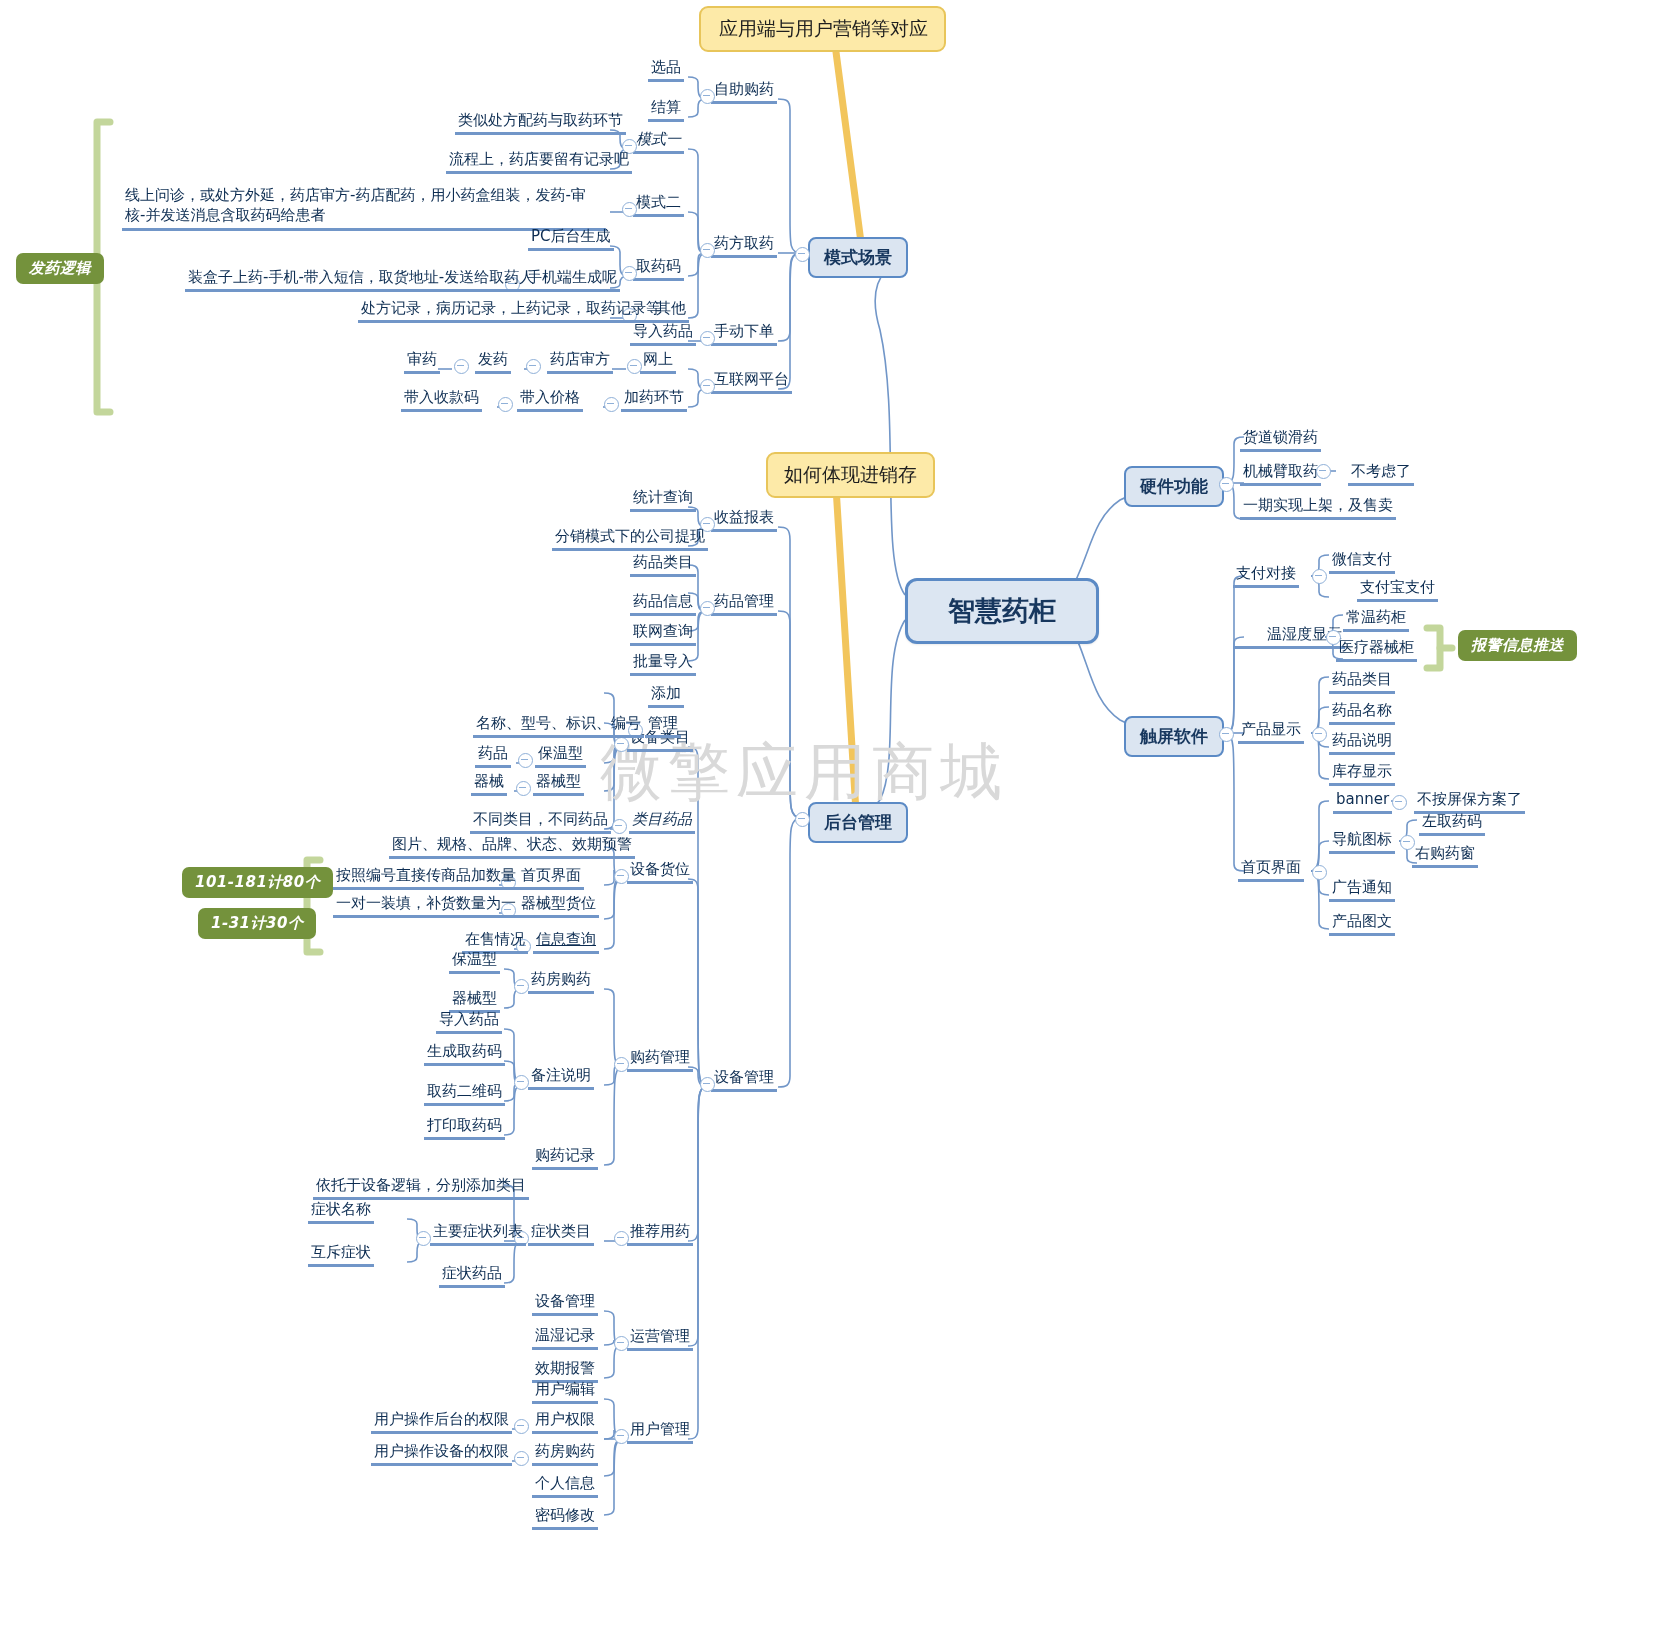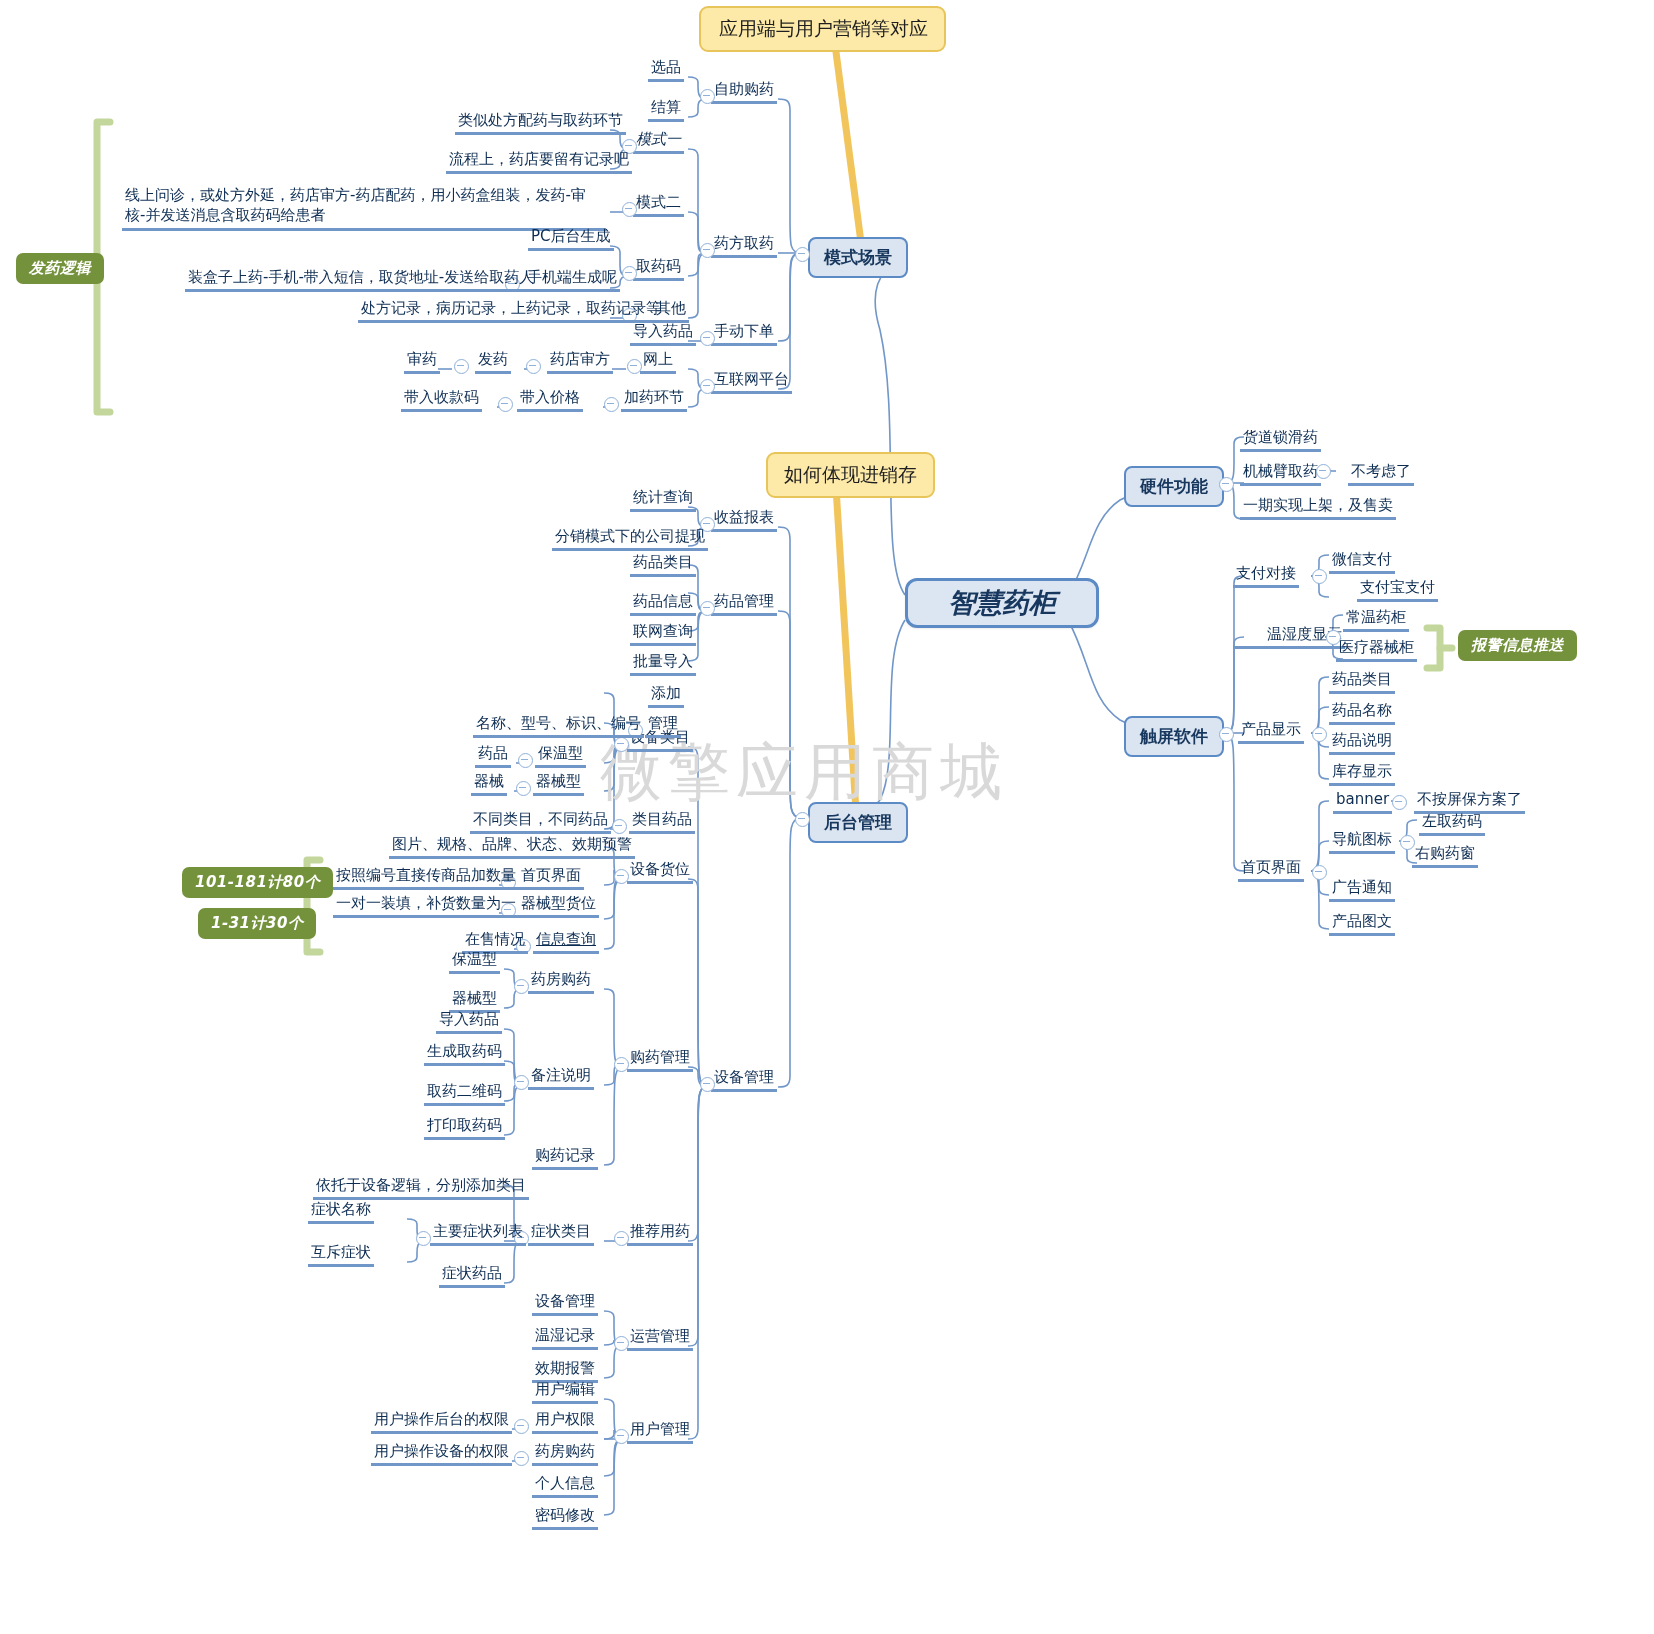--- a/index.html
+++ b/index.html
@@ -32,23 +32,22 @@
   .boxnode{
     position:absolute;white-space:nowrap;
     background:#dbe5f1;border:2px solid #5b8ac5;border-radius:8px;
     color:#17375e;font-size:17px;font-weight:bold;
     padding:7px 14px;text-align:center;
   }
   .rootnode{
     position:absolute;white-space:nowrap;
     background:#dce6f2;border:3px solid #5b8ac5;border-radius:12px;
     color:#17375e;font-size:27px;font-weight:bold;
-    padding:4px 40px;text-align:center;
+    padding:12px 40px;text-align:center;
     box-shadow:0 1px 2px rgba(0,0,0,.08);
-    font-style:italic;
   }
 
   
   .toggle{
     position:absolute;width:13px;height:13px;border-radius:50%;
     border:1px solid #8fb0d8;background:#fff;
   }
   .toggle::after{
     content:"";position:absolute;left:2px;top:5px;width:7px;height:1px;background:#8fb0d8;
   }
@@ -339,21 +338,21 @@
   <div class="leaf" style="left:473px;top:714px;">名称、型号、标识、编号</div>
 
   <div class="leaf" style="left:535px;top:744px;">保温型</div>
   <div class="toggle" style="left:518px;top:753px;"></div>
   <div class="leaf" style="left:475px;top:744px;">药品</div>
 
   <div class="leaf" style="left:533px;top:772px;">器械型</div>
   <div class="toggle" style="left:516px;top:781px;"></div>
   <div class="leaf" style="left:471px;top:772px;">器械</div>
 
-  <div class="leaf" style="left:629px;top:810px;">类目药品</div>
+  <div class="leaf" style="left:629px;top:810px;font-style:italic;">类目药品</div>
   <div class="toggle" style="left:612px;top:819px;"></div>
   <div class="leaf" style="left:470px;top:810px;">不同类目，不同药品</div>
 
   <div class="leaf" style="left:627px;top:860px;">设备货位</div>
   <div class="toggle" style="left:614px;top:869px;"></div>
   <div class="leaf" style="left:389px;top:835px;">图片、规格、品牌、状态、效期预警</div>
 
   <div class="leaf" style="left:518px;top:866px;">首页界面</div>
   <div class="toggle" style="left:501px;top:875px;"></div>
   <div class="leaf" style="left:333px;top:866px;">按照编号直接传商品加数量</div>

